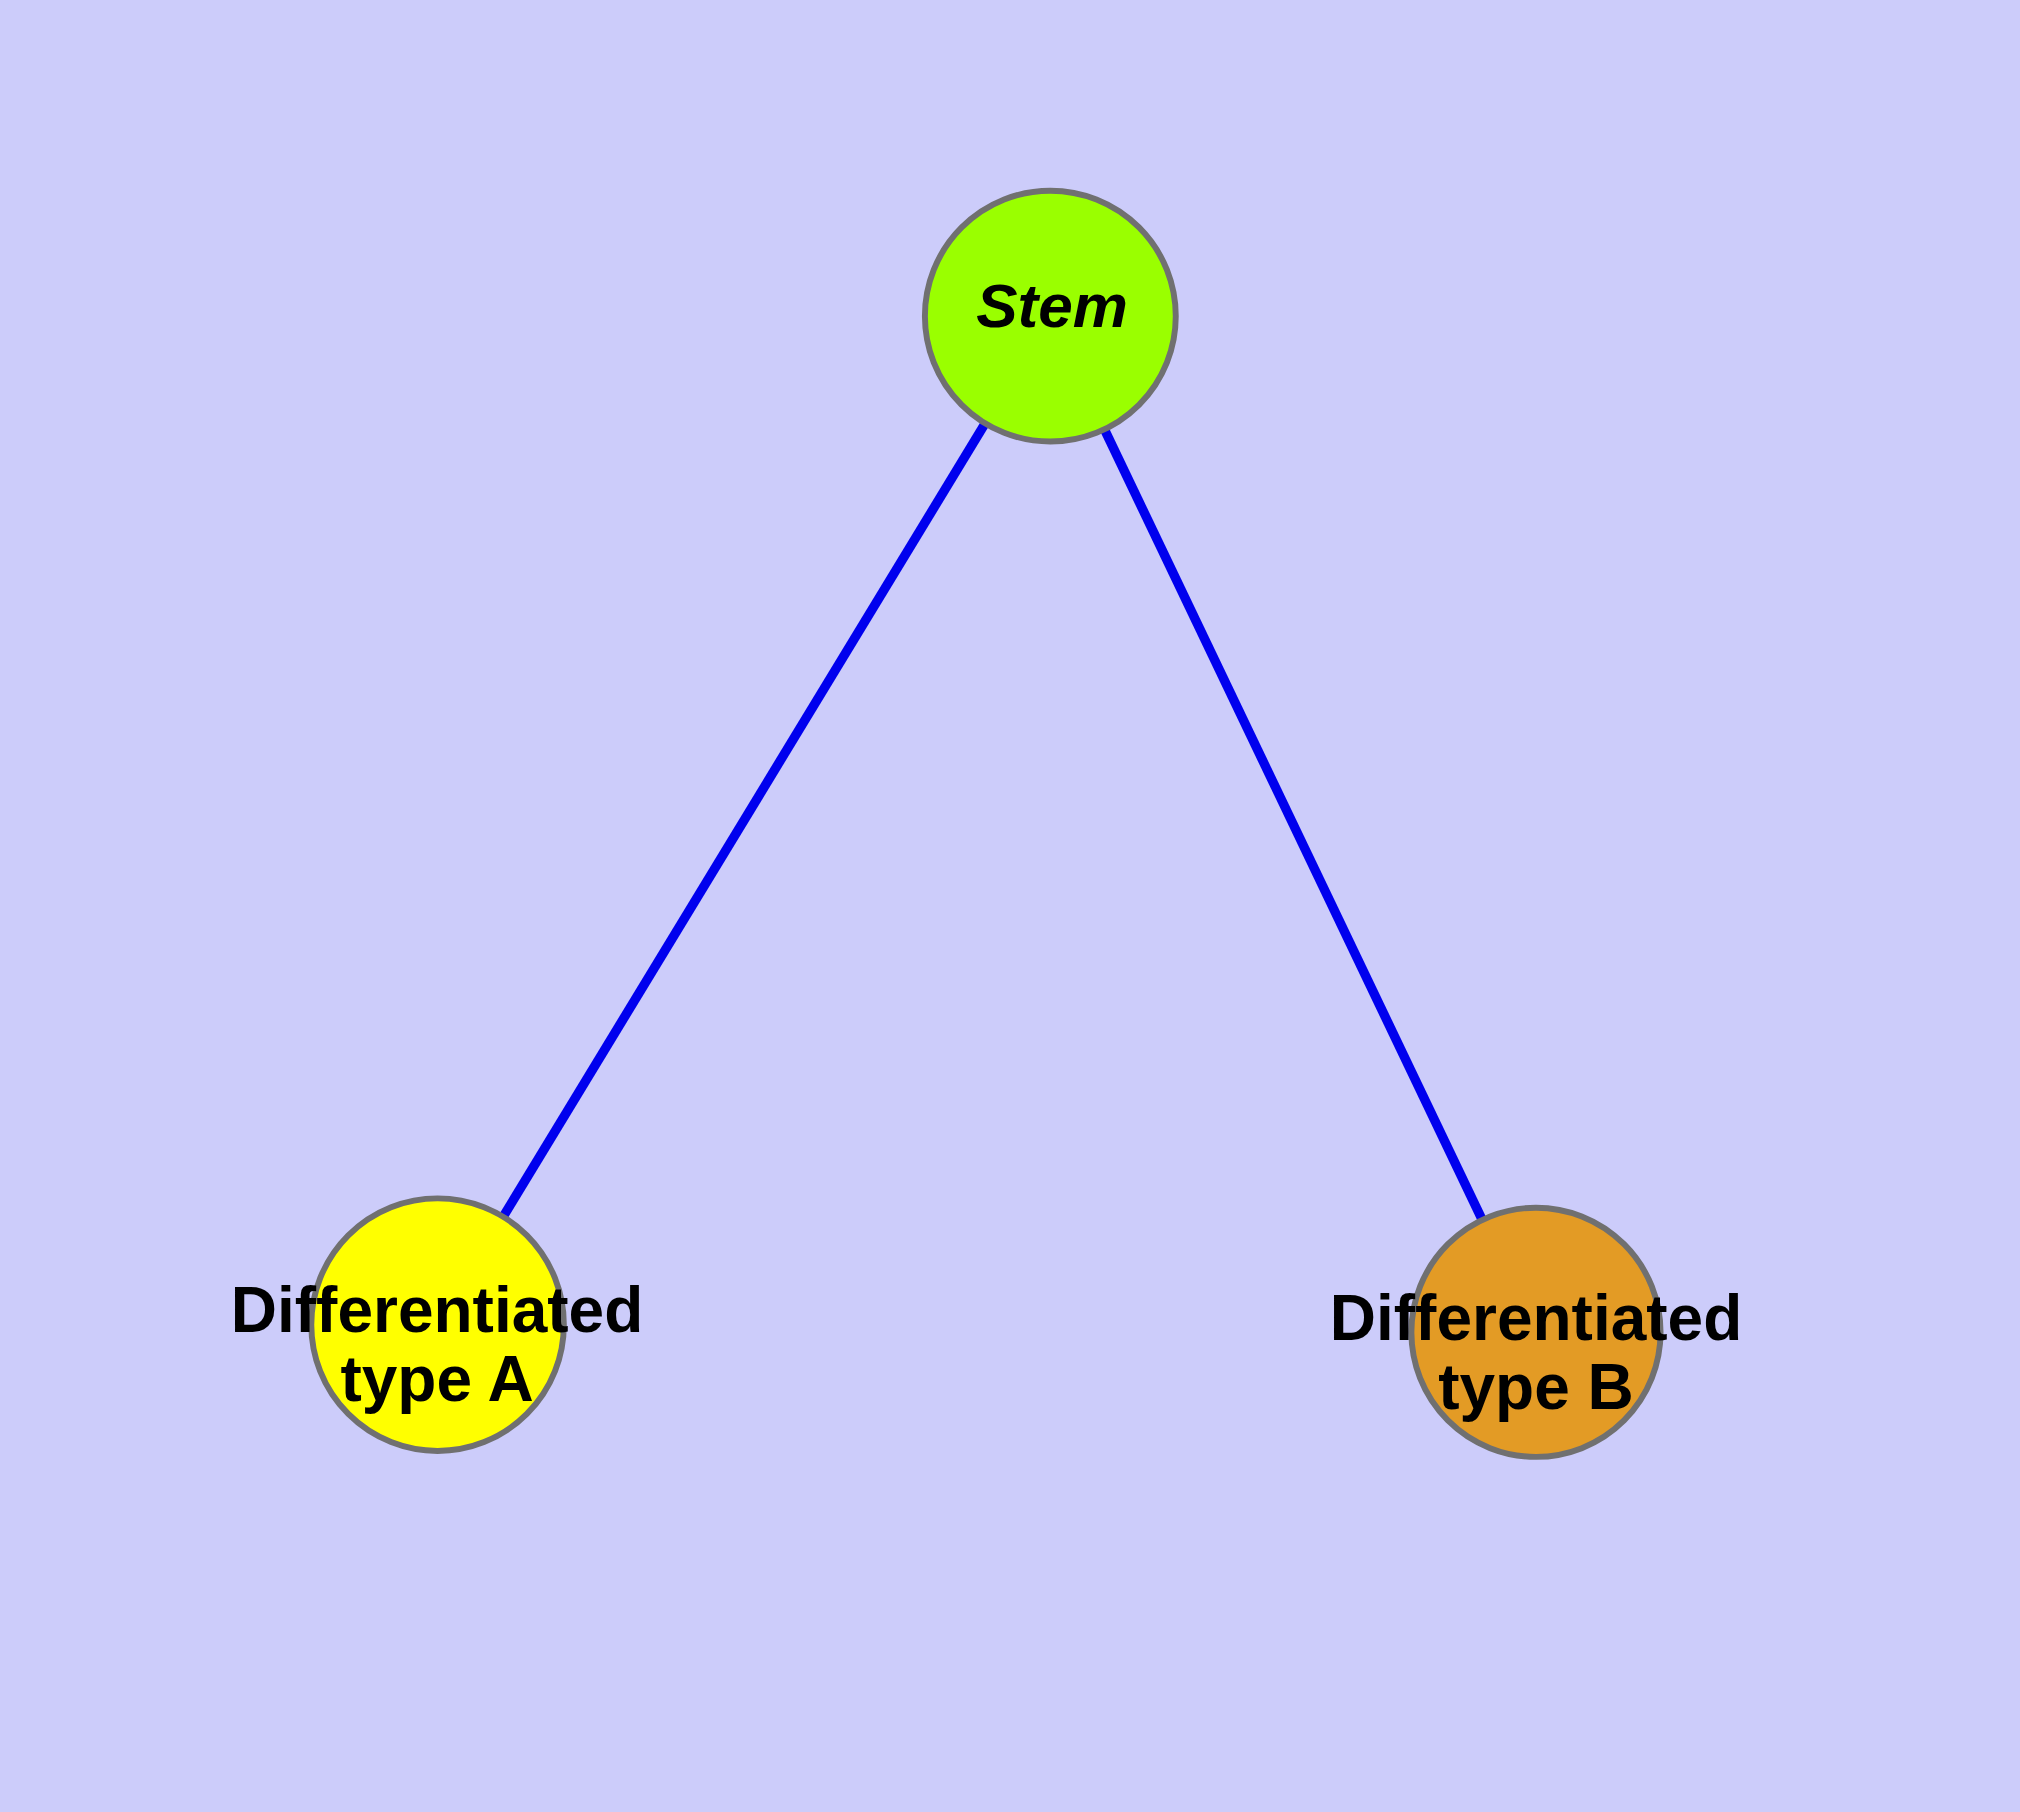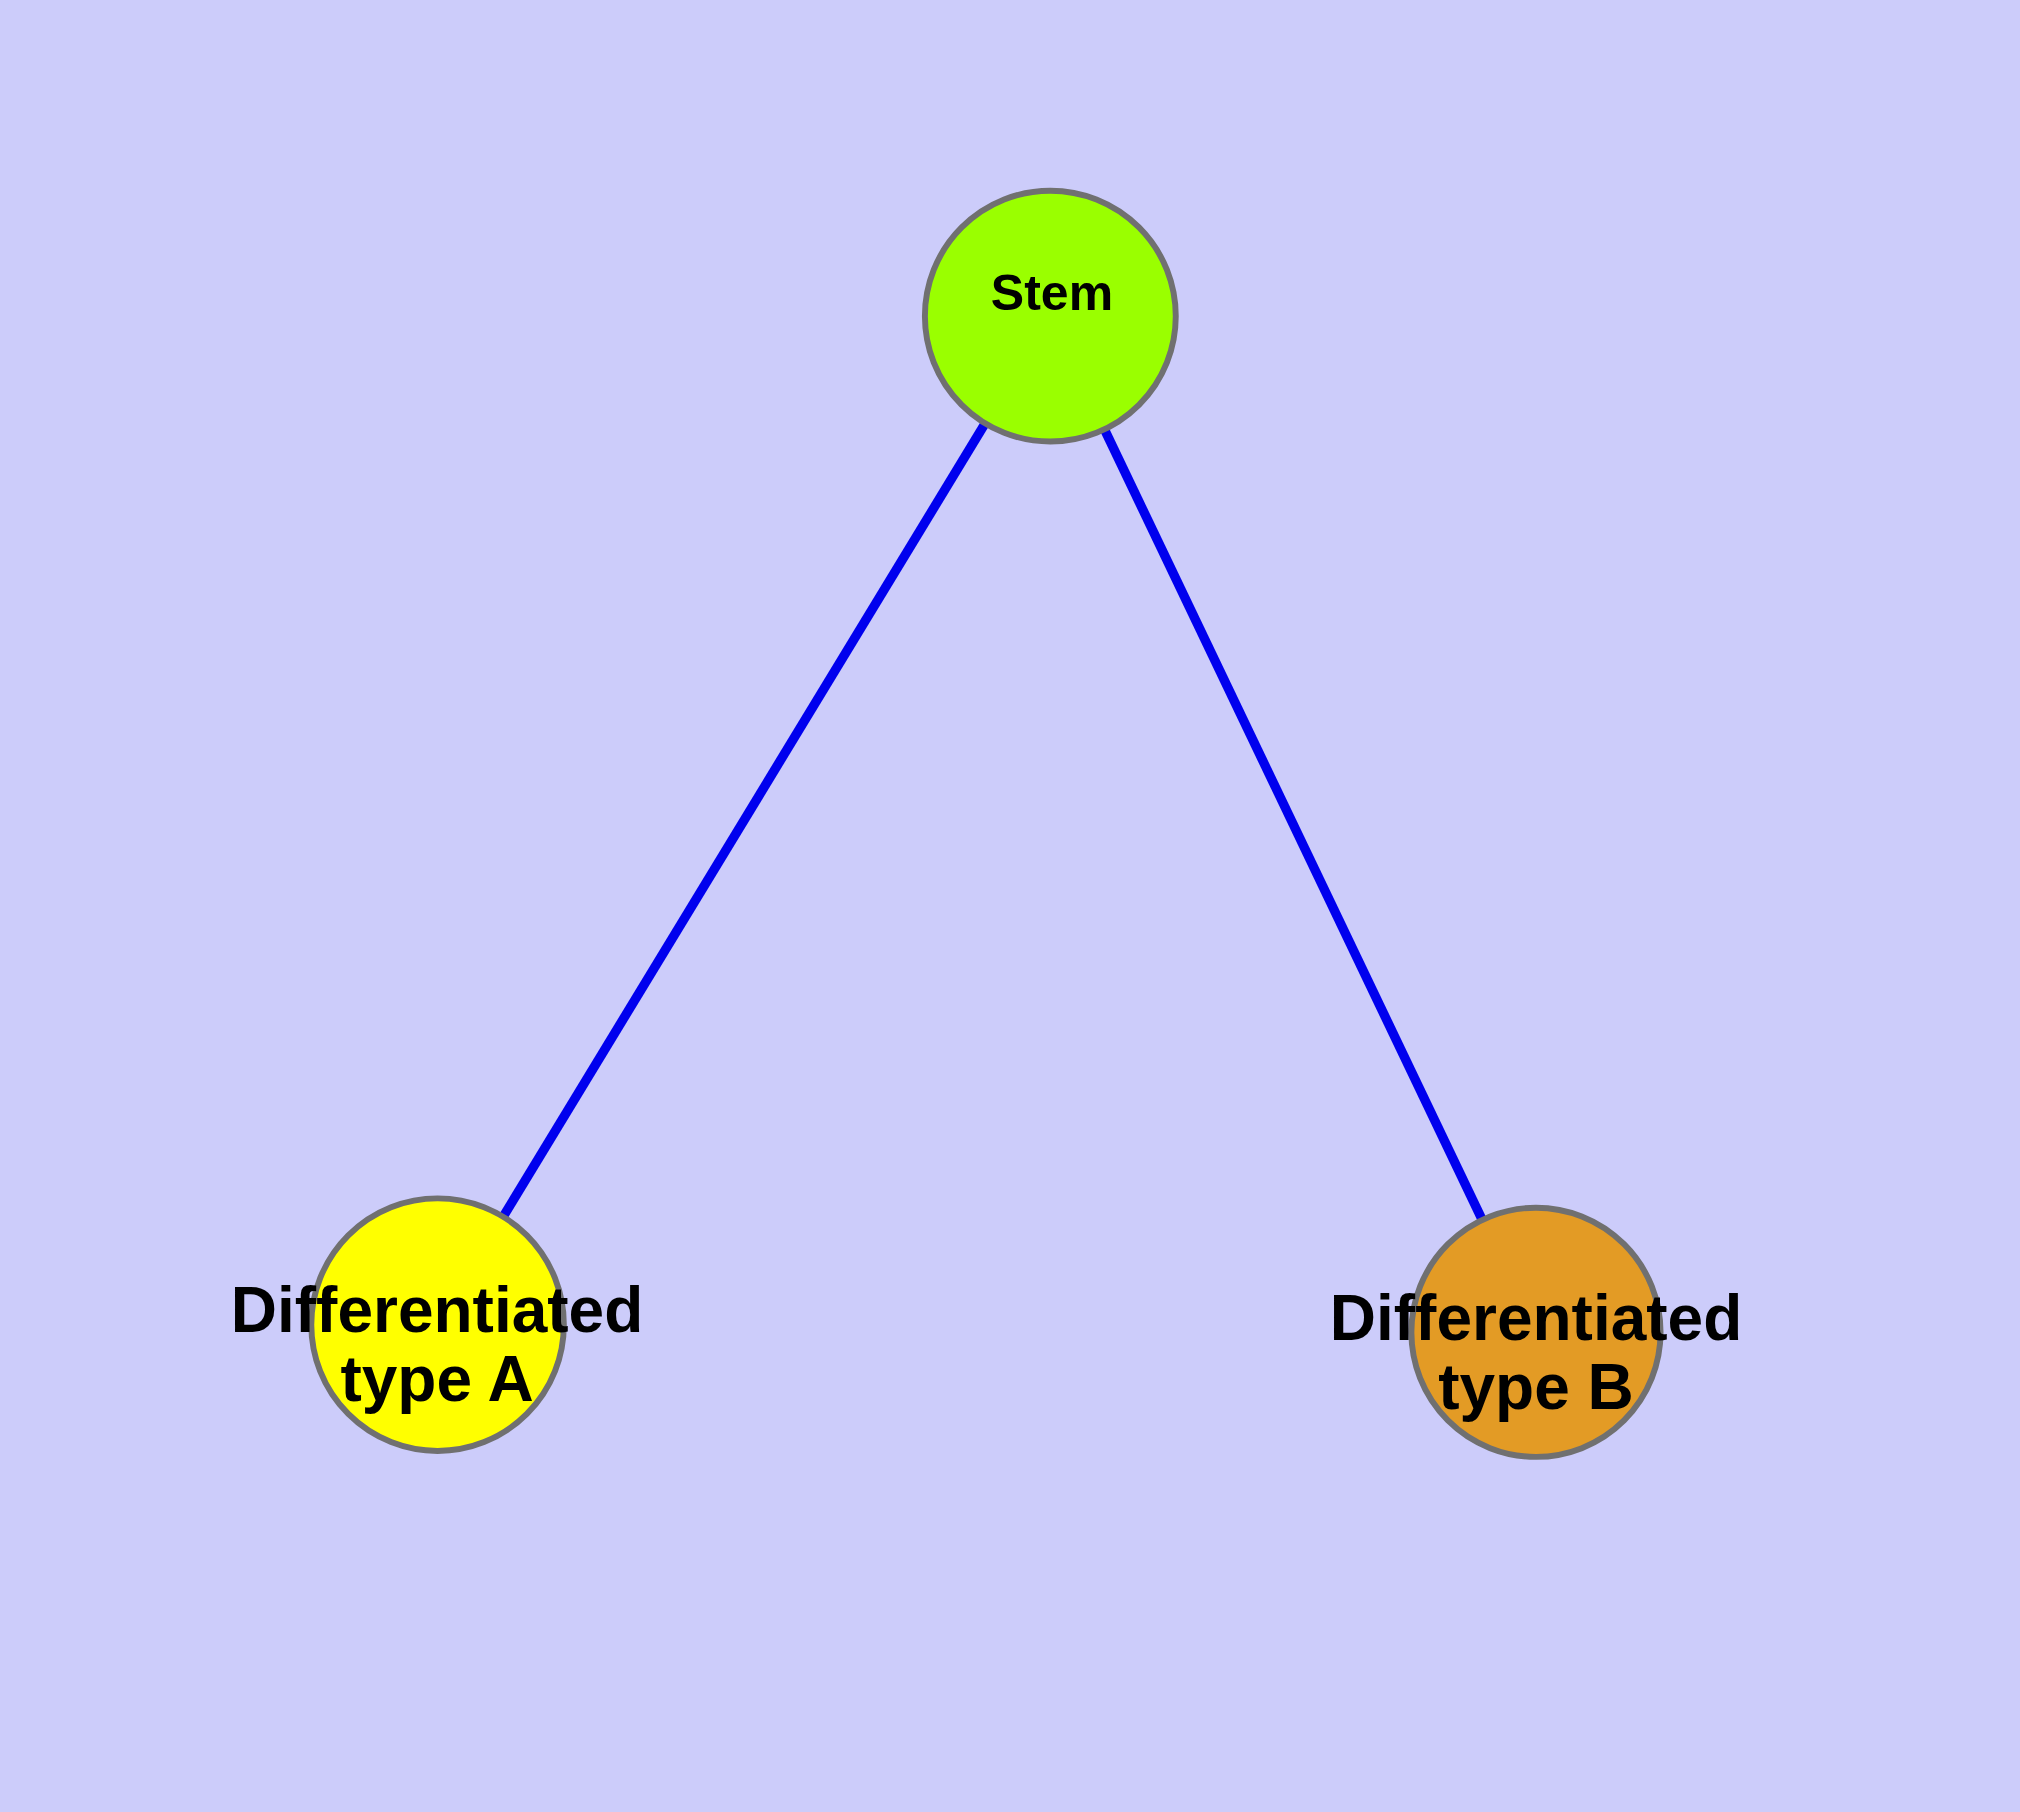--- a/index.html
+++ b/index.html
@@ -34,24 +34,25 @@
     position: absolute;
     text-align: center;
     color: #000000;
     font-weight: bold;
     line-height: 1.08;
     white-space: pre;
     pointer-events: none;
     -webkit-font-smoothing: antialiased;
   }
   .label-stem {
-    font-size: 50px;
+    font-size: 62px;
     left: 713px;
-    top: 266px;
+    top: 273px;
     width: 678px;
+    font-style: italic;
   }
   .label-a {
     font-size: 64px;
     left: 98px;
     top: 1276px;
     width: 678px;
   }
   .label-b {
     font-size: 64px;
     left: 1197px;

